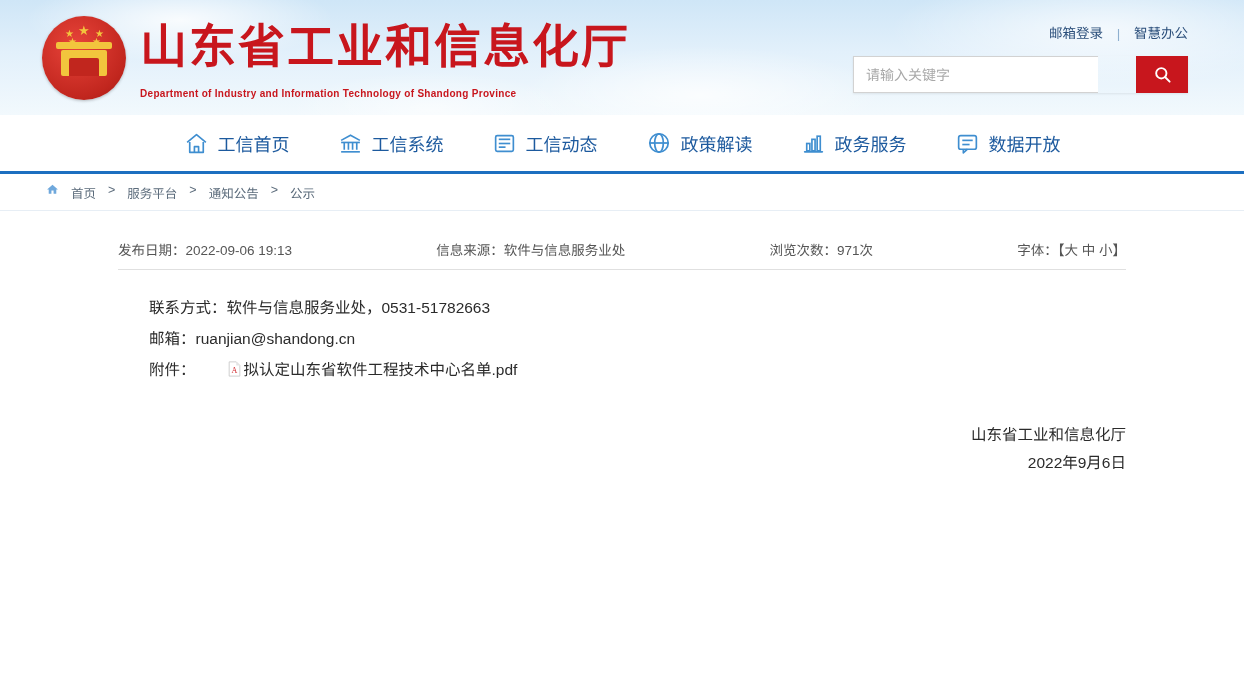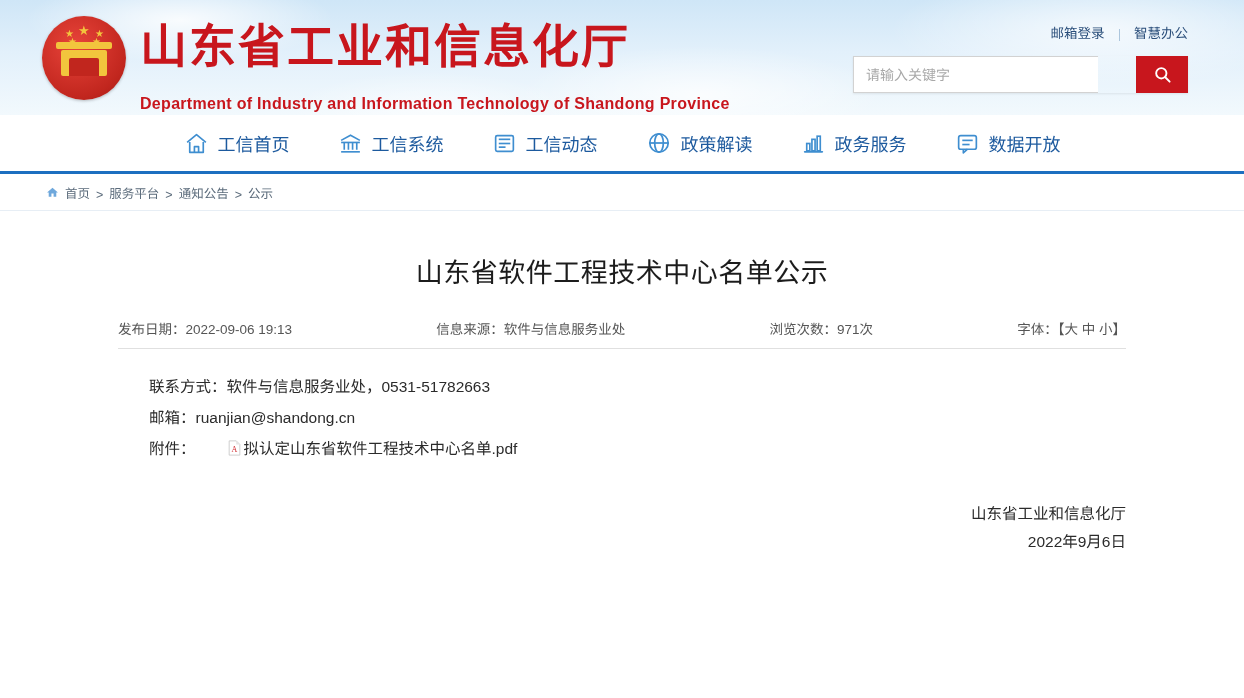--- a/index.html
+++ b/index.html
@@ -96,36 +96,35 @@
     font-family: "DejaVu Serif", "Liberation Serif", serif;
     font-size: 47px;
     font-weight: bold;
     letter-spacing: 2px;
     color: #c8161d;
     line-height: 58px;
     white-space: nowrap;
   }
   .site-title .en {
     font-family: "Liberation Sans", sans-serif;
-    font-size: 16px;
+    font-size: 10px;
     font-weight: bold;
     color: #c8161d;
     letter-spacing: 0.3px;
-    margin-top: 19px;
+    margin-top: 12px;
     white-space: nowrap;
   }
 
   .top-links {
     position: absolute;
     right: 56px;
     top: 22px;
     font-size: 13.5px;
     color: #2a4e7a;
     white-space: nowrap;
-    font-family: Liberation Serif, serif;
   }
   .top-links a {
     color: #2a4e7a;
     text-decoration: none;
   }
   .top-links .sep {
     margin: 0 10px;
     color: #8fb0cf;
   }
 
@@ -193,22 +192,22 @@
     border-bottom: 1px solid #e7eef5;
     height: 36px;
     display: flex;
     align-items: center;
   }
   .crumb {
     margin-left: 46px;
     font-size: 12.5px;
     color: #5b6b7b;
     display: flex;
-    align-items: flex-end;
-    gap: 6px;
+    align-items: flex-start;
+    gap: 12px;
   }
   .crumb .home-ico { display: block; }
   .crumb a { color: #5b6b7b; text-decoration: none; }
 
   
   .page {
     background: #ffffff;
     padding: 0 78px;
   }
   .article-title {
@@ -395,21 +394,20 @@
     <a href="#">服务平台</a>
     <span>&gt;</span>
     <a href="#">通知公告</a>
     <span>&gt;</span>
     <a href="#">公示</a>
   </div>
 </div>
 
 <div class="page">
 
-  <h1 class="article-title">山东省软件工程技术中心名单公示</h1>
 
   <div class="meta">
     <div>
       <span>发布日期：</span><span>2022-09-06 19:13</span>
     </div>
     <div>
       <span>信息来源：</span><span>软件与信息服务业处</span>
     </div>
     <div>
       <span>浏览次数：</span><span>971次</span>

